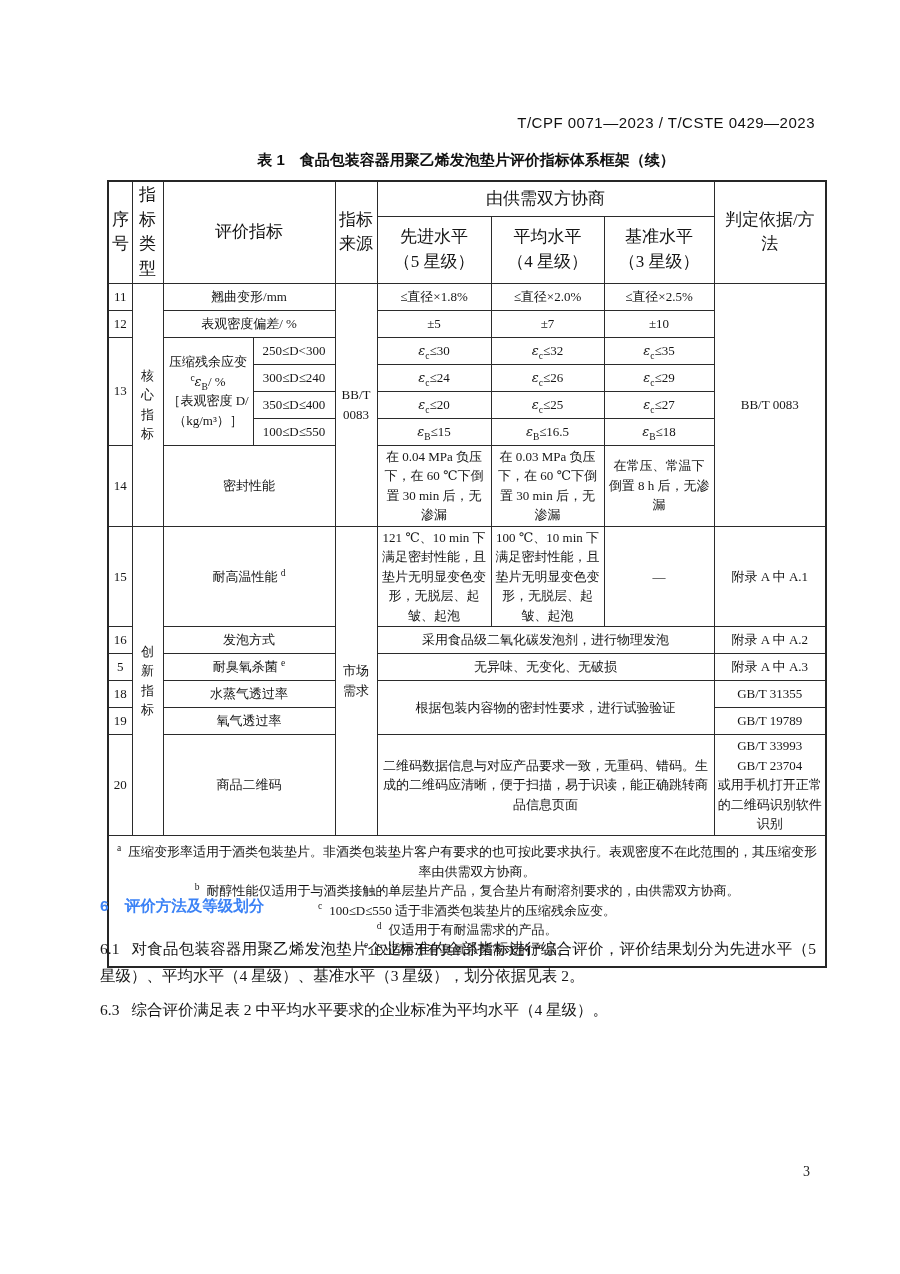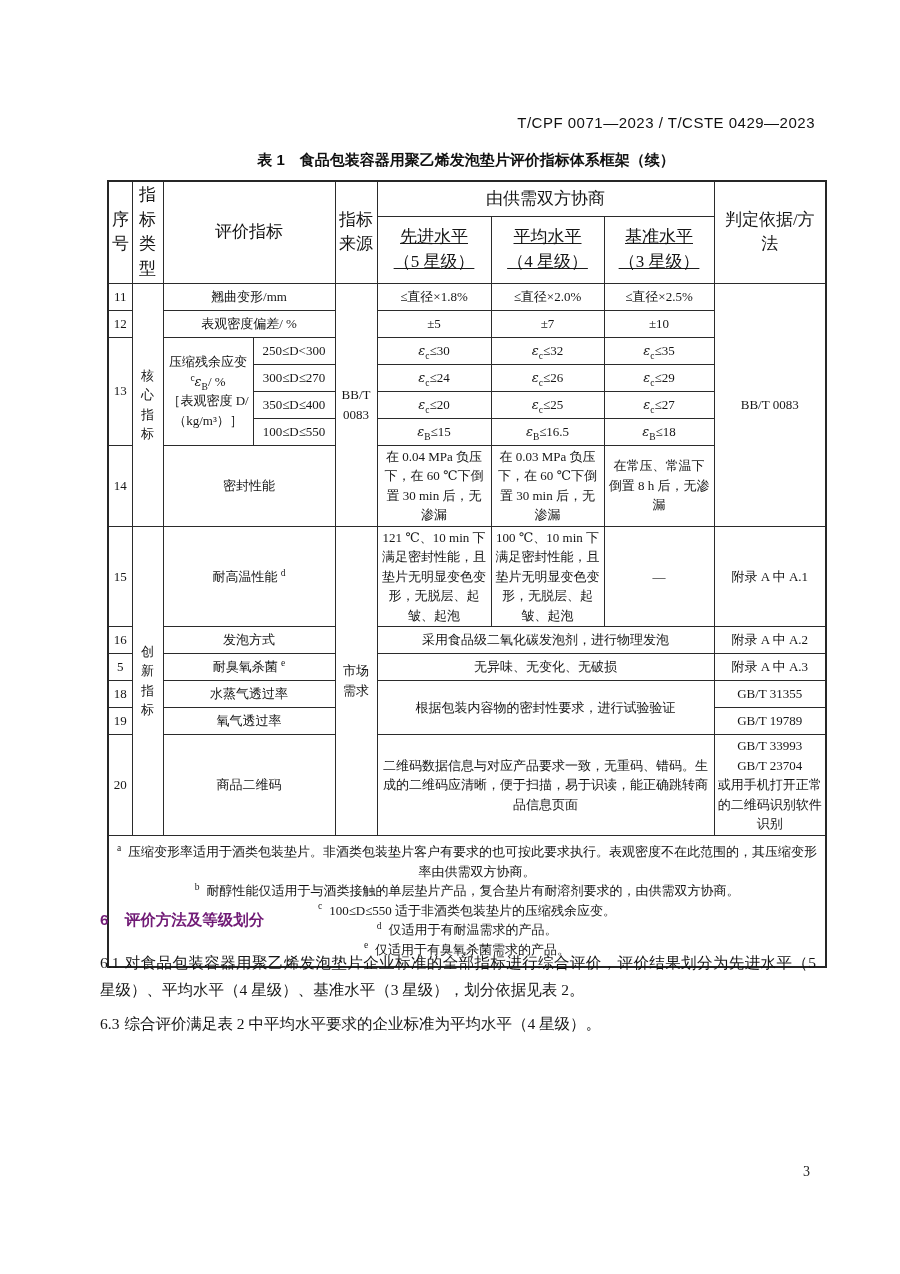--- a/index.html
+++ b/index.html
@@ -27,45 +27,45 @@
     border:2px solid #262626;
   }
   table.eval th,table.eval td{
     border:1px solid #2b2b2b;
     font-size:13px;font-weight:normal;
     text-align:center;vertical-align:middle;
     padding:1px 3px;line-height:1.5;color:#151515;
     overflow:hidden;
   }
   table.eval th{font-size:17px;line-height:1.45;}
-  tr.h-hd1{height:26px;} tr.h-hd2{height:39px;text-decoration:underline;}
+  tr.h-hd1{height:26px;} tr.h-hd2{height:39px;}
   tr.h-s{height:27px;} tr.h-r14{height:59px;} tr.h-r15{height:80px;}
   tr.h-r20{height:91px;} tr.h-fn{height:132px;}
   td.just{text-align:justify;padding:2px 4px;line-height:1.45;}
   td.fn-cell{
     text-align:left;vertical-align:top;
     padding:5px 10px 5px 14px;font-size:13px;line-height:1.68;
   }
   .fn-item{padding-left:20px;text-indent:-20px;}
   .fn-item sup{margin-right:7px;}
   sup,sub{font-size:9.5px;line-height:0;}
   .eps i{font-style:italic;font-family:"DejaVu Serif",serif;}
 
   .body-text{
     position:absolute;left:100px;top:896px;width:716px;
   }
   .sec-heading{
     font-family:"Liberation Sans","DejaVu Sans",sans-serif;
-    font-weight:700;font-size:15.5px;color:#701a75;margin:14px 0 18px 0;
+    font-weight:700;font-size:15.5px;color:#3b82f6;margin:0 0 18px 0;
   }
   .sec-heading .sec-no{margin-right:16px;}
   .body-text p{
     margin:0 0 7px 0;font-size:15.5px;line-height:27px;text-align:justify;color:#151515;
   }
-  .body-text p .p-no{margin-right:5px;}
+  .body-text p .p-no{margin-right:12px;}
 
   .page-number{
     position:absolute;top:1164px;right:90px;font-size:14px;color:#222;
   }
 </style>
 </head>
 <body>
 
 <div class="page">
 
@@ -135,21 +135,21 @@
         <div><sup>c</sup><span class="eps"><i>ε</i><sub>B</sub></span><span>/ %</span></div>
         <div>［表观密度 D/（kg/m³）］</div>
       </td>
       <td>250≤D&lt;300</td>
       <td><span class="eps"><i>ε</i><sub>c</sub><span>≤30</span></span></td>
       <td><span class="eps"><i>ε</i><sub>c</sub><span>≤32</span></span></td>
       <td><span class="eps"><i>ε</i><sub>c</sub><span>≤35</span></span></td>
     </tr>
 
     <tr class="h-s">
-      <td>300≤D≤270</td>
+      <td>300≤D≤240</td>
       <td><span class="eps"><i>ε</i><sub>c</sub><span>≤24</span></span></td>
       <td><span class="eps"><i>ε</i><sub>c</sub><span>≤26</span></span></td>
       <td><span class="eps"><i>ε</i><sub>c</sub><span>≤29</span></span></td>
     </tr>
 
     <tr class="h-s">
       <td>350≤D≤400</td>
       <td><span class="eps"><i>ε</i><sub>c</sub><span>≤20</span></span></td>
       <td><span class="eps"><i>ε</i><sub>c</sub><span>≤25</span></span></td>
       <td><span class="eps"><i>ε</i><sub>c</sub><span>≤27</span></span></td>

